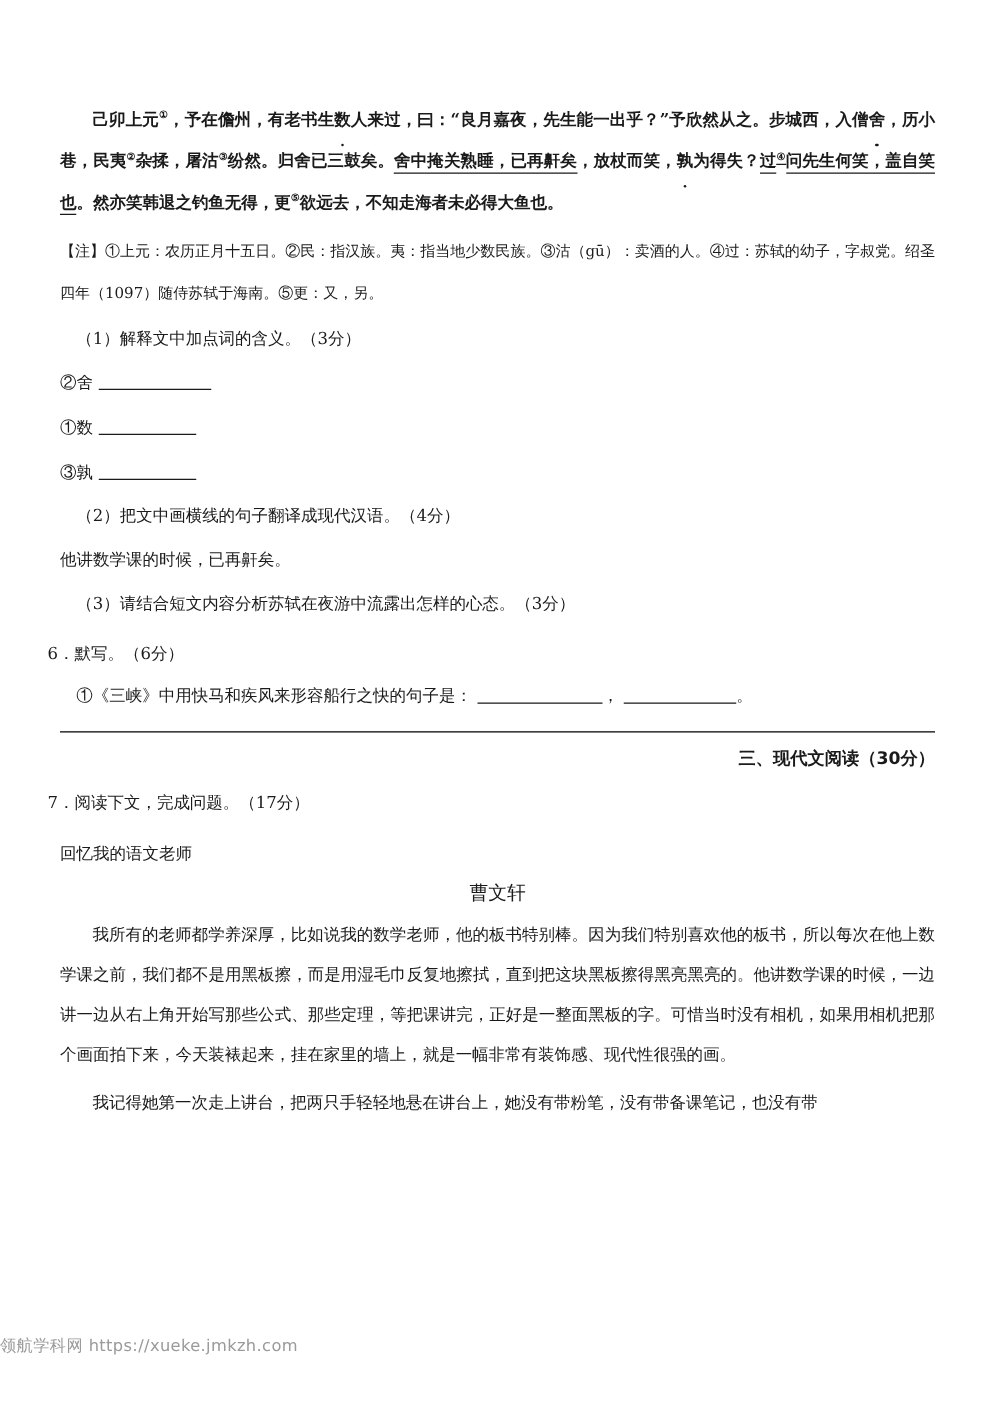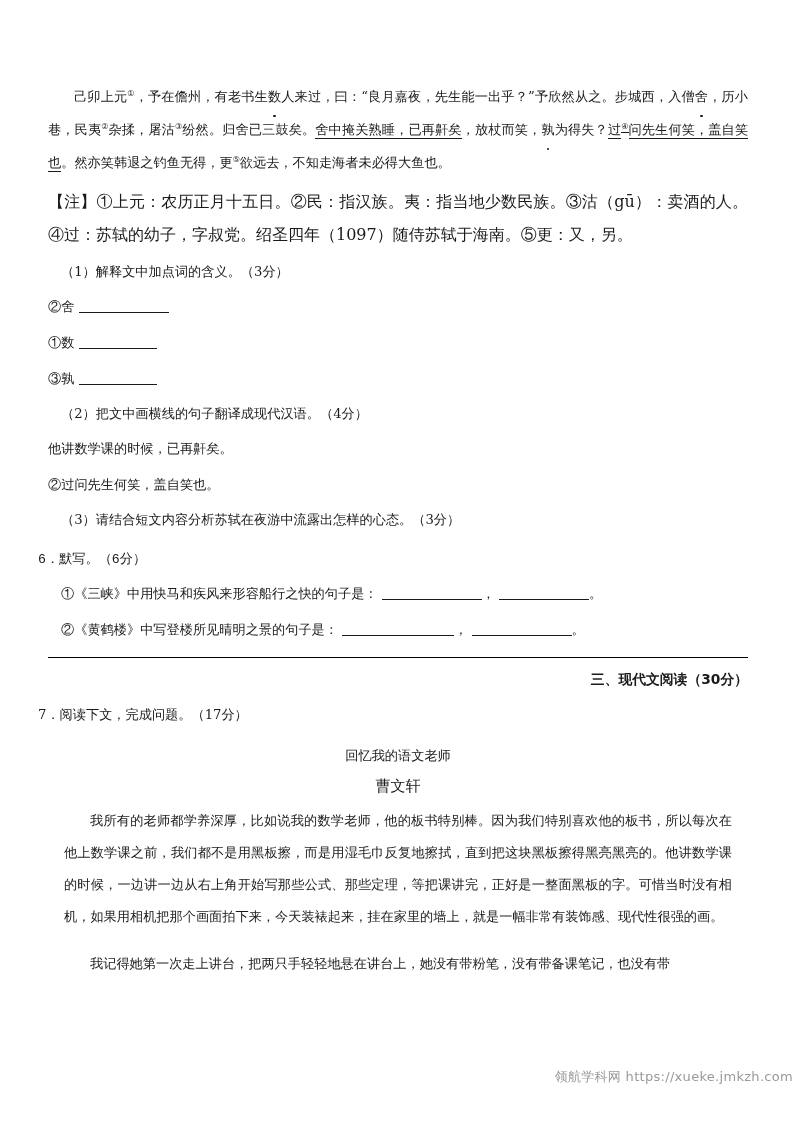--- a/index.html
+++ b/index.html
@@ -29,20 +29,21 @@
     top: 80px;
     width: 700px;
   }
 
   .classical {
     font-size: 13.2px;
     line-height: 33px;
     text-align: justify;
     text-justify: inter-ideograph;
     margin: 0;
+    font-weight: bold;
   }
   .classical .first { margin-left: 26px; }
 
   
   .dot {
     position: relative;
     display: inline-block;
   }
   .dot::after {
     content: "";
@@ -59,21 +60,21 @@
     border-bottom: 1px solid #1a1a1a;
     padding-bottom: 1px;
   }
   sup.note {
     font-size: 8px;
     vertical-align: super;
     line-height: 0;
   }
 
   .note-block {
-    font-size: 16px;
+    font-size: 12px;
     line-height: 33px;
     text-align: justify;
     margin: 0;
   }
 
   
   .q-line {
     font-size: 13.2px;
     line-height: 34px;
     margin: 0;
@@ -114,47 +115,47 @@
   .section-head {
     font-size: 13.8px;
     font-weight: bold;
     line-height: 30px;
     margin: 6px 0 0 0;
     font-family: "DejaVu Sans", "Liberation Sans", sans-serif;
   }
 
   
   .essay-title {
-    text-align: center;
+    text-align: left;
     font-size: 13.2px;
     line-height: 30px;
     margin: 10px 0 0 0;
   }
   .essay-author {
     text-align: center;
     font-size: 15px;
     line-height: 30px;
     margin: 0;
   }
   .essay-p {
     font-size: 13.2px;
     line-height: 32px;
     text-align: justify;
     text-justify: inter-ideograph;
     text-indent: 26px;
-    margin: 16px;
+    margin: 0;
   }
 
   
   .watermark {
     position: absolute;
     left: 0;
     top: 1068px;
     width: 793px;
-    text-align: right;
+    text-align: left;
     font-family: "DejaVu Sans", "Liberation Sans", sans-serif;
     font-size: 13px;
     color: #9a9a9a;
     letter-spacing: 0.3px;
   }
 </style>
 </head>
 <body>
 
 <div class="page">
@@ -178,36 +179,30 @@
       <span>①</span><span>数</span>
       <span class="blank-short w78"></span>
     </div>
     <div class="num-line">
       <span>③</span><span>孰</span>
       <span class="blank-short w78"></span>
     </div>
 
     <div class="q-line sub">（2）把文中画横线的句子翻译成现代汉语。（4分）</div>
     <div class="num-line">他讲数学课的时候，已再鼾矣。</div>
-    <div class="num-line">②过问先生何笑，盖自笑也。</div>
 
     <div class="q-line sub">（3）请结合短文内容分析苏轼在夜游中流露出怎样的心态。（3分）</div>
 
-    <div class="top-q" style="margin-top:6px; margin-left:-10px;font-family:Liberation Mono, monospace;">6．默写。（6分）</div>
+    <div class="top-q" style="margin-top:6px; margin-left:-10px;">6．默写。（6分）</div>
 
     <div class="num-line" style="padding-left:13px;">
       <span>①《三峡》中用快马和疾风来形容船行之快的句子是：</span>
       <span class="blank-short w100"></span><span>，</span>
       <span class="blank-short w90"></span><span>。</span>
     </div>
-    <div class="num-line" style="padding-left:13px;">
-      <span>②《黄鹤楼》中写登楼所见晴明之景的句子是：</span>
-      <span class="blank-short w112"></span><span>，</span>
-      <span class="blank-short w100"></span><span>。</span>
-    </div>
 
     <hr class="divider">
     <div class="section-head" style="margin-left:-10px;text-align:right;">三、现代文阅读（30分）</div>
 
     <div class="top-q" style="margin-left:-10px; margin-top:4px;">7．阅读下文，完成问题。（17分）</div>
 
     <div class="essay-title">回忆我的语文老师</div>
     <div class="essay-author">曹文轩</div>
 
     <div class="essay-p" style="margin-top:4px;">我所有的老师都学养深厚，比如说我的数学老师，他的板书特别棒。因为我们特别喜欢他的板书，所以每次在他上数学课之前，我们都不是用黑板擦，而是用湿毛巾反复地擦拭，直到把这块黑板擦得黑亮黑亮的。他讲数学课的时候，一边讲一边从右上角开始写那些公式、那些定理，等把课讲完，正好是一整面黑板的字。可惜当时没有相机，如果用相机把那个画面拍下来，今天装裱起来，挂在家里的墙上，就是一幅非常有装饰感、现代性很强的画。</div>

